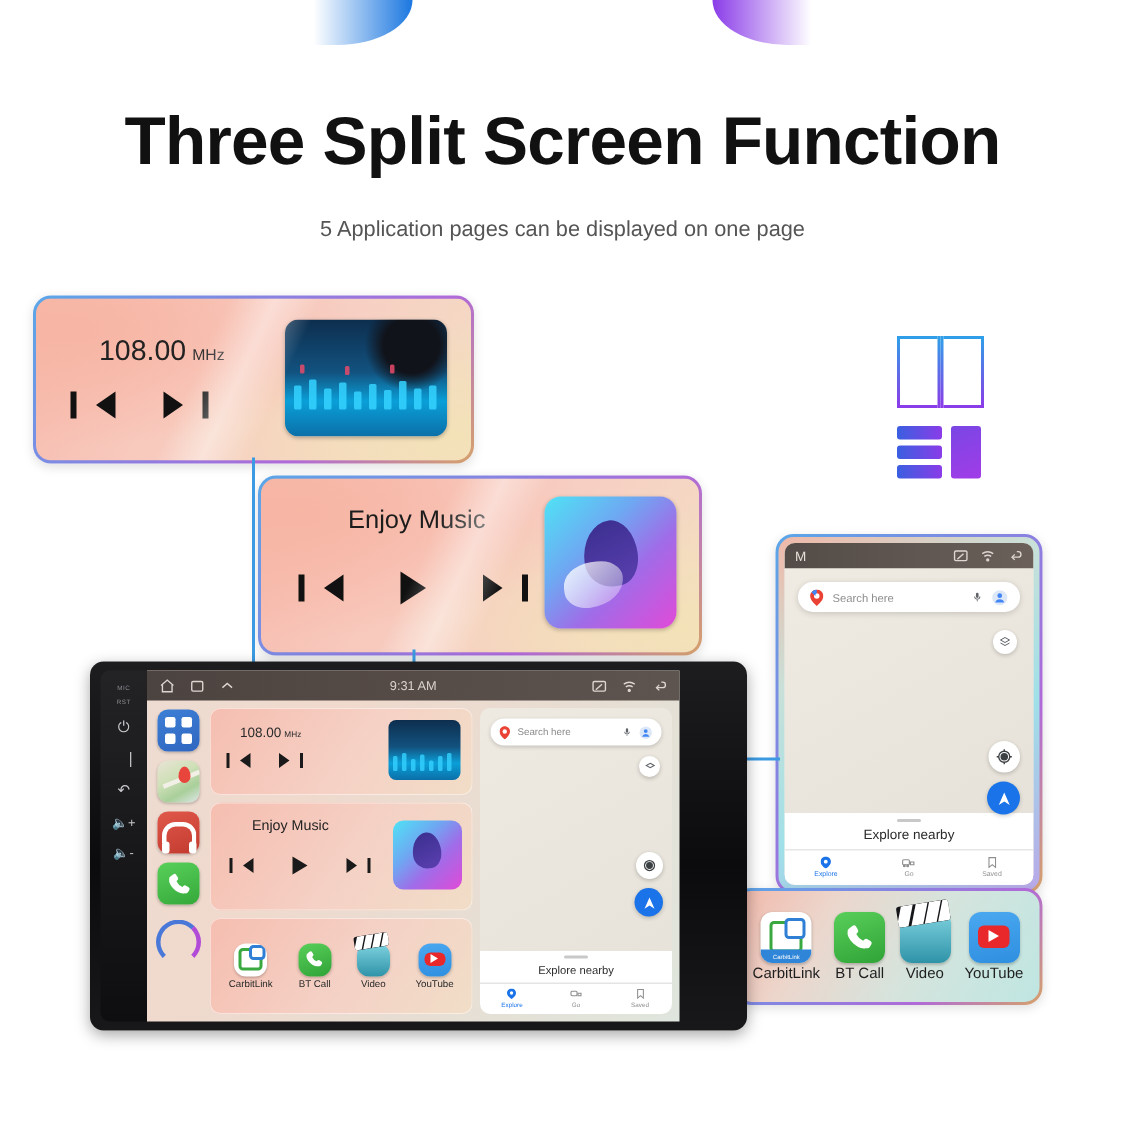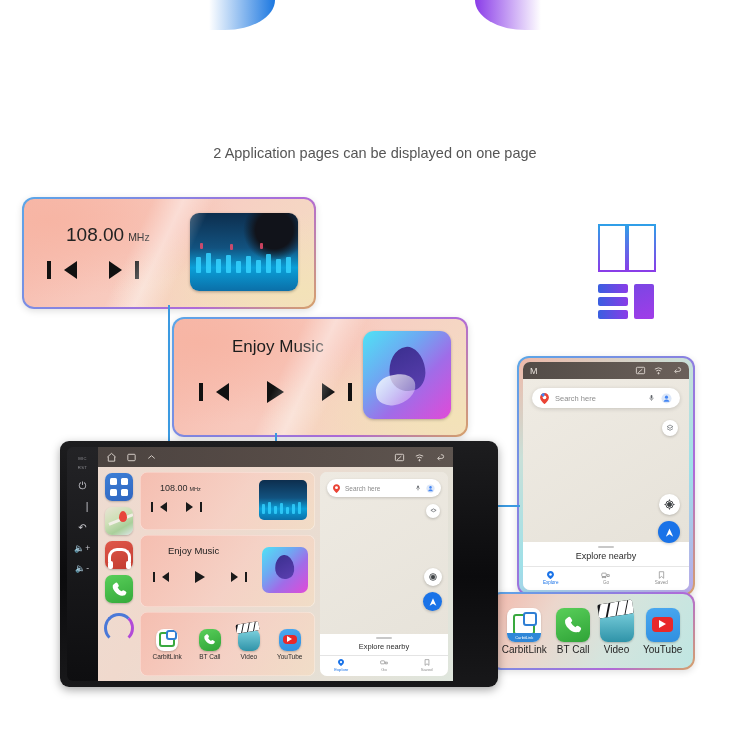--- a/index.html
+++ b/index.html
@@ -247,21 +247,22 @@
     box-shadow:0 0 7px 3px rgba(74,168,245,.55);}
 </style>
 </head>
 <body>
 
 <div class="page">
 
   <div class="banner-wing wing-l"></div>
   <div class="banner-wing wing-r"></div>
 
-  <div class="subtitle">2 Application pages can be displayed on one page</div>
+  <div class="title">Three Split Screen Function</div>
+  <div class="subtitle">5 Application pages can be displayed on one page</div>
 
   <div class="layout-icons">
     <div class="lay-book">
       <span class="bl"></span>
         <span class="br"></span>
     </div>
     <div class="lay-split">
       <span class="bar b1"></span>
         <span class="bar b2"></span>
         <span class="bar b3"></span>
@@ -466,20 +467,21 @@
               <path d="M3 11l9-8 9 8"></path>
               <path d="M5 10v10h14V10"></path>
             </svg>
           <svg class="sb-ico" viewBox="0 0 24 24" fill="none" stroke="#ded6d0" stroke-width="2">
               <rect x="4" y="5" width="16" height="14" rx="2"></rect>
             </svg>
           <svg class="sb-ico" viewBox="0 0 24 24" fill="none" stroke="#ded6d0" stroke-width="2">
               <path d="M5 14l7-6 7 6"></path>
             </svg>
         </div>
+        <div class="sb-time">9:31 AM</div>
         <div class="sb-right">
           <svg class="sb-ico" viewBox="0 0 24 24" fill="none" stroke="#ded6d0" stroke-width="2">
               <rect x="3" y="5" width="18" height="14" rx="2"></rect>
               <path d="M7 17l9-8"></path>
             </svg>
           <svg class="sb-ico" viewBox="0 0 24 24" fill="none" stroke="#ded6d0" stroke-width="2">
               <path d="M4 9a14 14 0 0116 0"></path>
               <path d="M7 13a9 9 0 0110 0"></path>
               <circle cx="12" cy="18" r="1.4" fill="#ded6d0"></circle>
             </svg>

